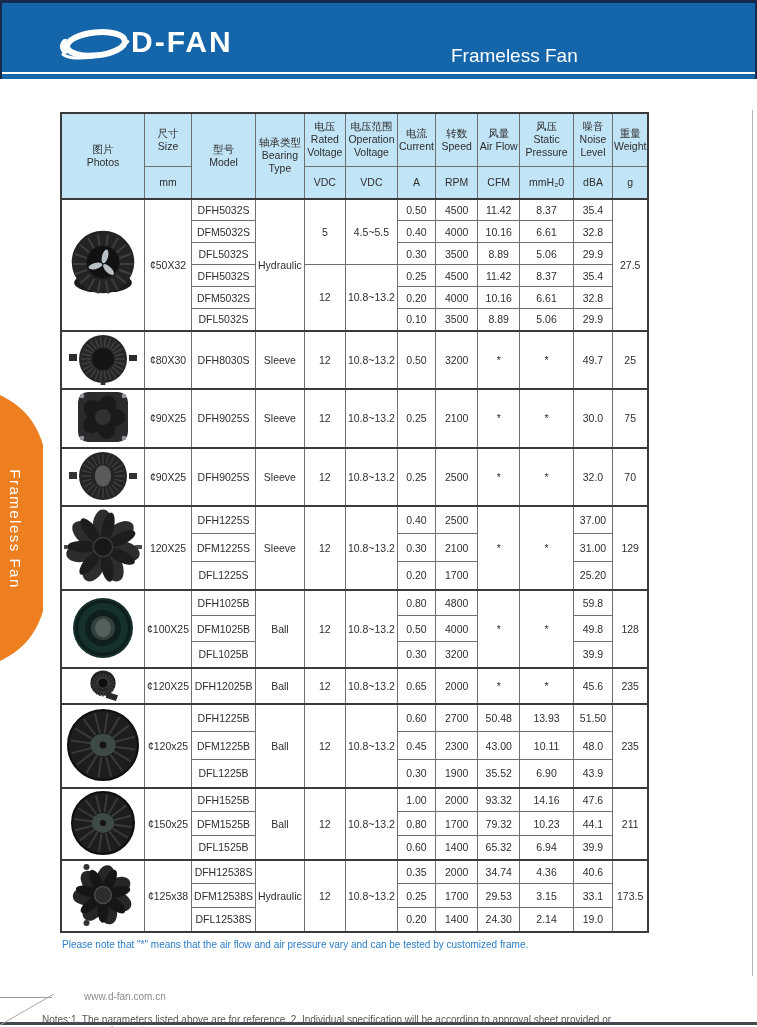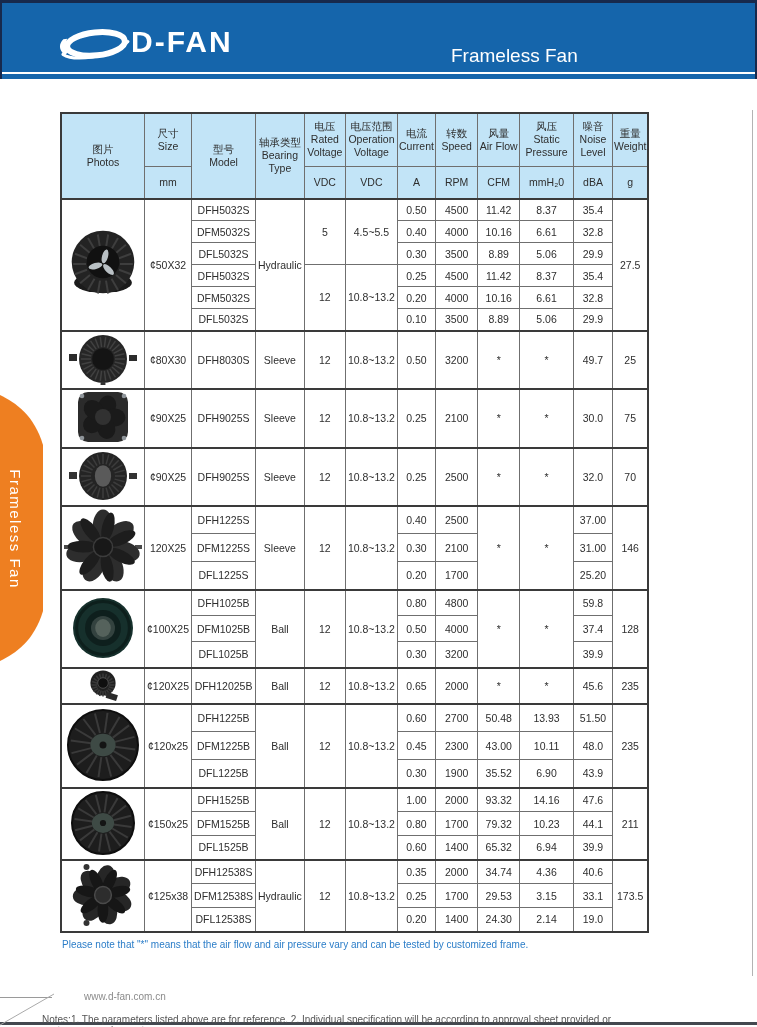--- a/index.html
+++ b/index.html
@@ -378,21 +378,21 @@
           <td rowspan="3">120X25</td>
           <td>DFH1225S</td>
           <td rowspan="3">Sleeve</td>
           <td rowspan="3">12</td>
           <td rowspan="3">10.8~13.2</td>
           <td>0.40</td>
           <td>2500</td>
           <td rowspan="3">*</td>
           <td rowspan="3">*</td>
           <td>37.00</td>
-          <td rowspan="3">146</td>
+          <td rowspan="3">129</td>
         </tr>
         <tr style="height: 28px;">
           <td>DFM1225S</td>
           <td>0.30</td>
           <td>2100</td>
           <td>31.00</td>
         </tr>
         <tr style="height: 28px;">
           <td>DFL1225S</td>
           <td>0.20</td>
@@ -416,21 +416,21 @@
           <td>4800</td>
           <td rowspan="3">*</td>
           <td rowspan="3">*</td>
           <td>59.8</td>
           <td rowspan="3">128</td>
         </tr>
         <tr style="height: 26px;">
           <td>DFM1025B</td>
           <td>0.50</td>
           <td>4000</td>
-          <td>37.4</td>
+          <td>49.8</td>
         </tr>
         <tr style="height: 26px;">
           <td>DFL1025B</td>
           <td>0.30</td>
           <td>3200</td>
           <td>39.9</td>
         </tr>
         <tr class="gfirst" style="height: 35px;">
           <td rowspan="1" class="cell-photo"><span><svg width="52" height="32" viewBox="0 0 52 32">
                 <circle cx="26" cy="14" r="12.6" fill="#202020"></circle>

